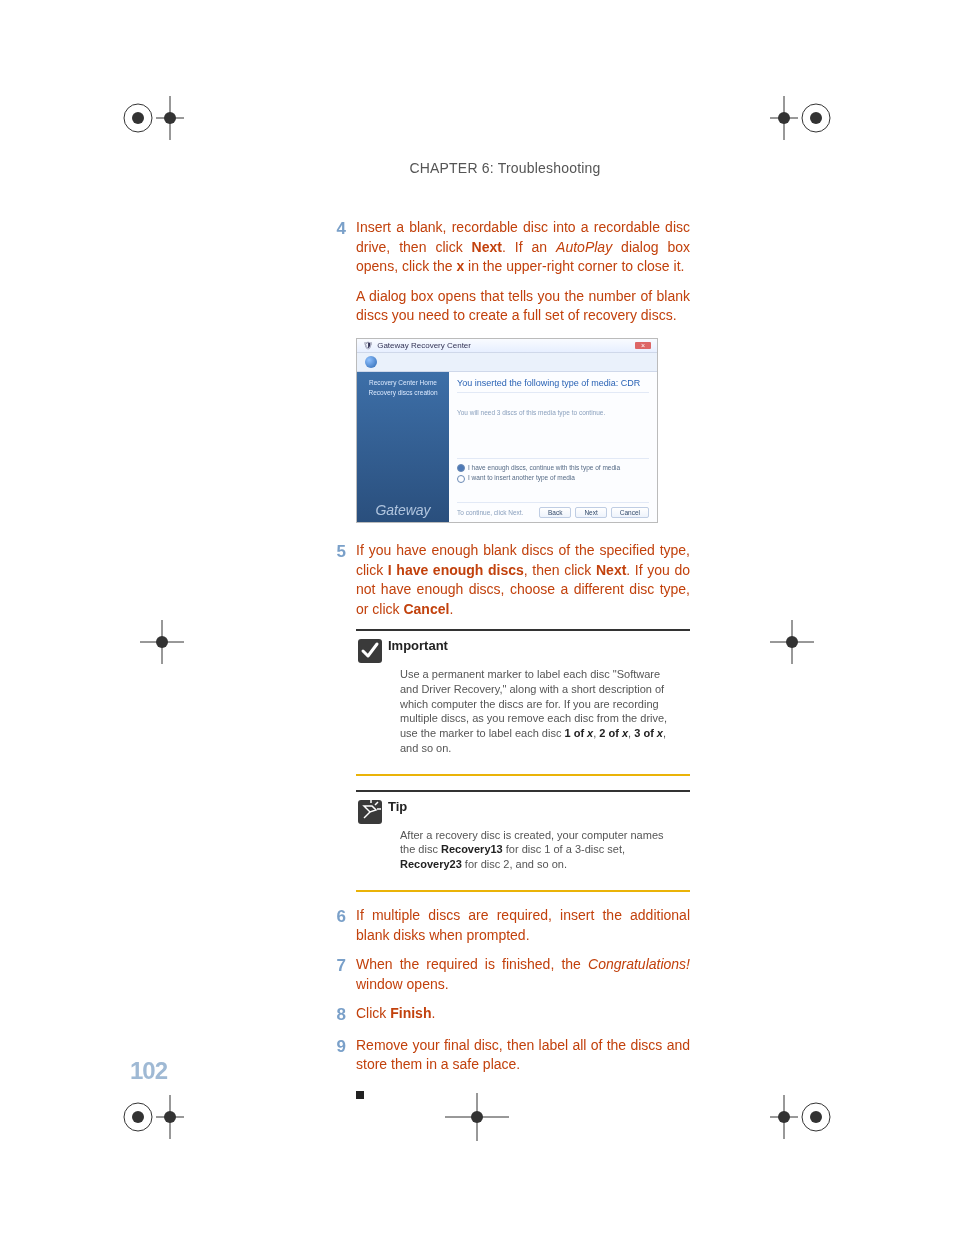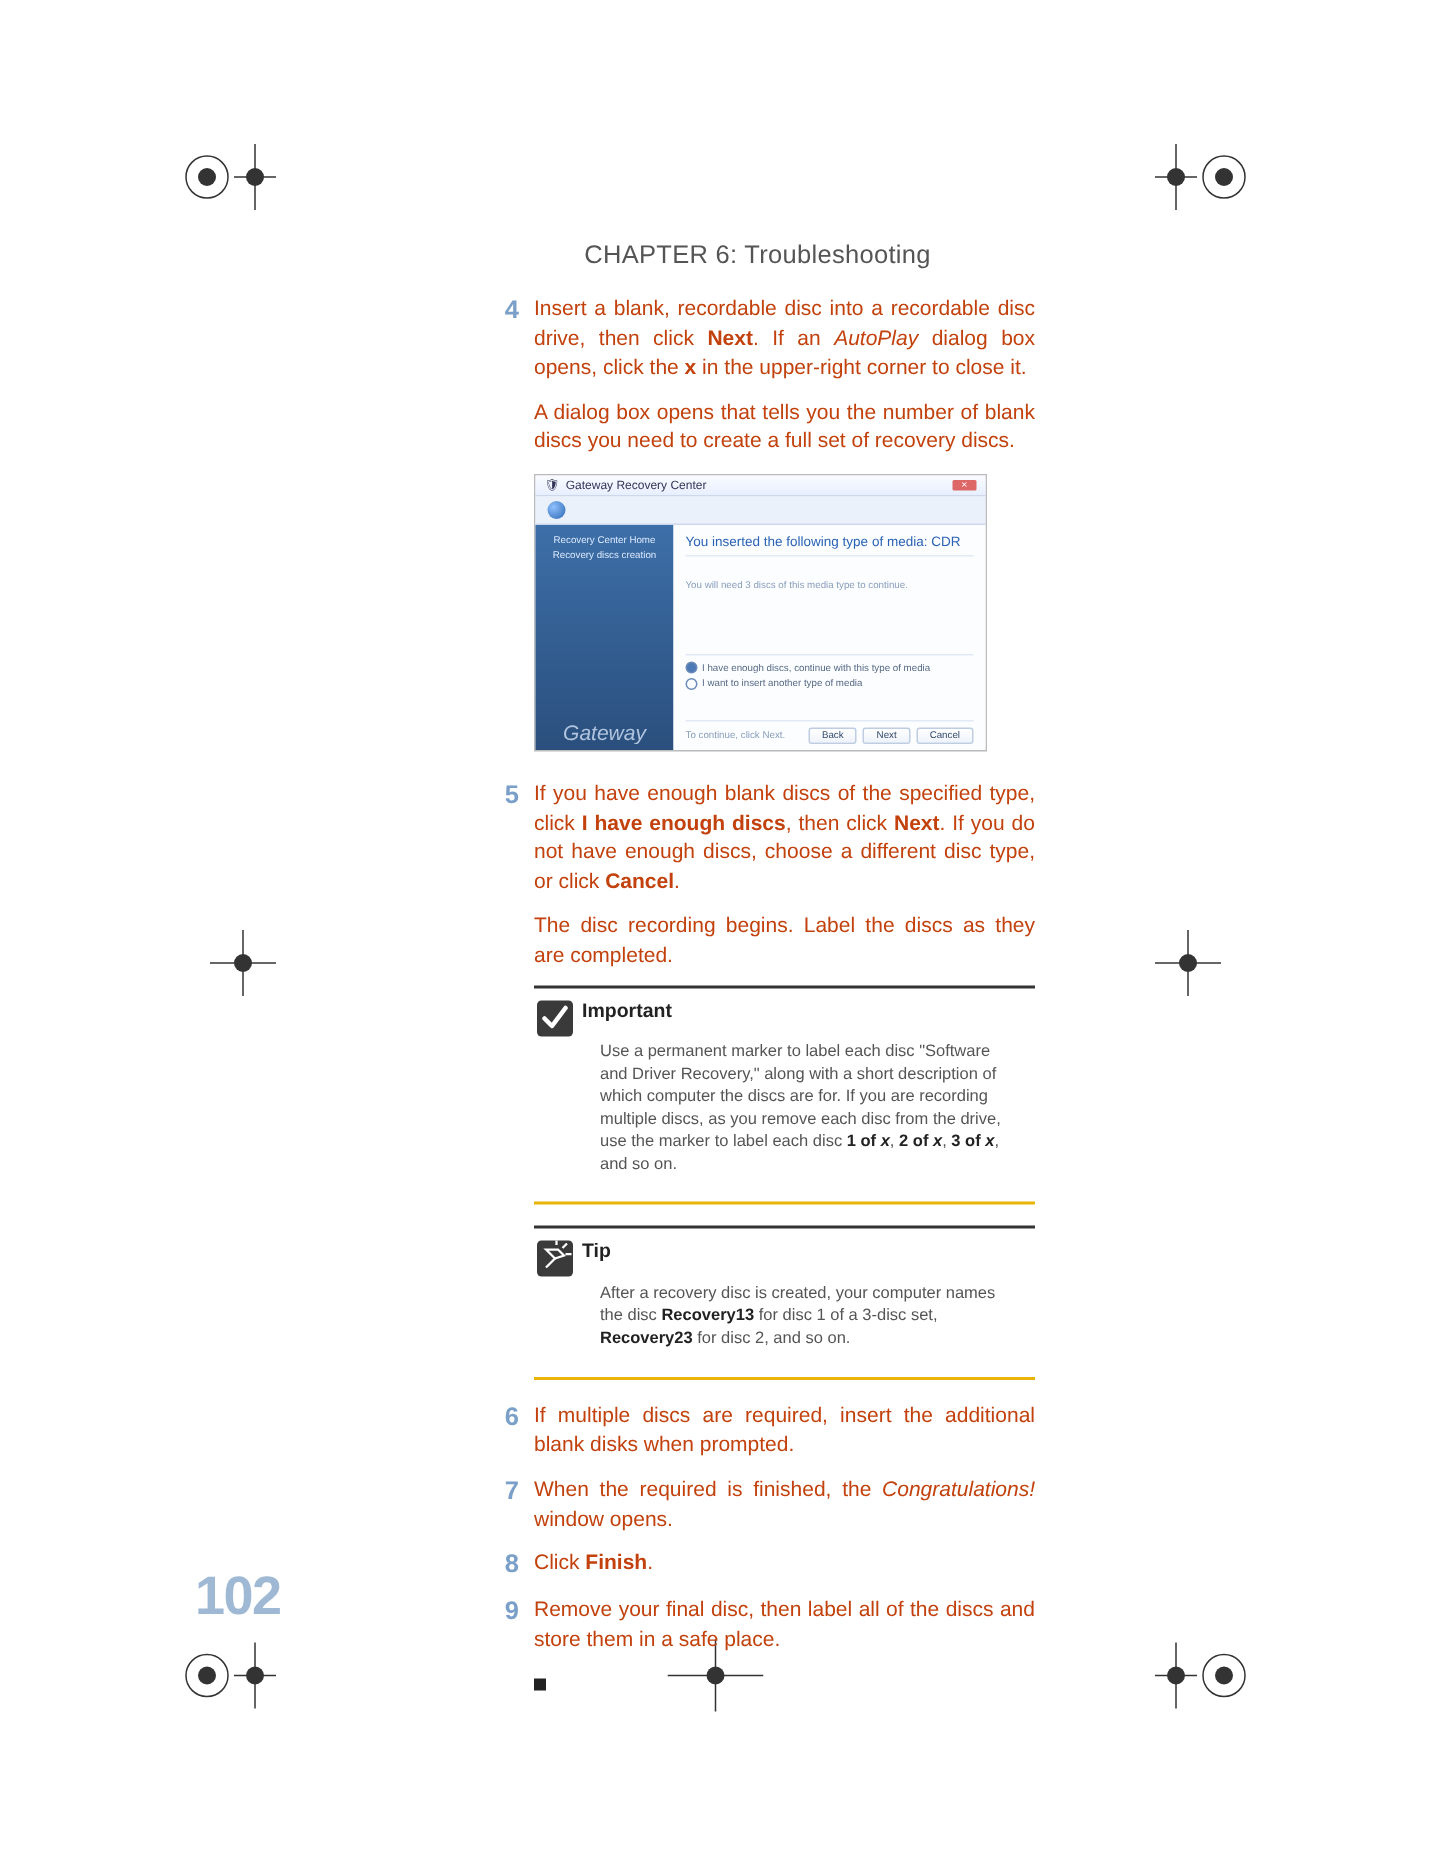--- a/index.html
+++ b/index.html
@@ -26,24 +26,24 @@
   .cm-br { bottom: 86px; right: 120px; }
   .cm-bc { bottom: 86px; left: 445px; }
 
   .page {
     position: absolute;
     top: 160px;
     left: 320px;
     width: 370px;
   }
   .chapter-head {
-    font-size: 17px;
+    font-size: 14px;
     color: #555;
     text-align: center;
-    margin-bottom: 16px;
+    margin-bottom: 42px;
     letter-spacing: .2px;
   }
   .step-row {
     display: flex;
     margin-bottom: 10px;
   }
   .step-num {
     width: 26px;
     flex: 0 0 26px;
     color: #7aa0c9;
@@ -184,21 +184,21 @@
 
   .end-square {
     display:inline-block; width:8px; height:8px; background:#222;
     margin-top:4px;
   }
 
   .page-number {
     position:absolute;
     left:130px;
     bottom:150px;
-    font-size:36px;
+    font-size:24px;
     font-weight:700;
     color:#9fb9d4;
     letter-spacing:-1px;
   }
 </style>
 </head>
 <body>
 
 <div class="crop-mark cm-tl">
     <svg width="64" height="64">
@@ -308,21 +308,20 @@
       </div>
     </div>
   </div>
 
   <div class="step-row">
     <div class="step-num">5</div>
     <div class="step-body">
       <p>
         <span>If you have enough blank discs of the specified type, click </span><span class="b">I have enough discs</span><span>, then click </span><span class="b">Next</span><span>. If you do not have enough discs, choose a different disc type, or click </span><span class="b">Cancel</span><span>.</span>
       </p>
-      <p>The disc recording begins. Label the discs as they are completed.</p>
     </div>
   </div>
 
   <div class="callout">
     <div class="co-row">
       <div class="co-icon">
         <svg width="26" height="26">
             <rect x="1" y="1" width="24" height="24" rx="3" fill="#3a3a3a"></rect>
             <path d="M6 13 l5 5 l9 -12" stroke="#fff" stroke-width="3" fill="none" stroke-linecap="round" stroke-linejoin="round"></path>
           </svg>

